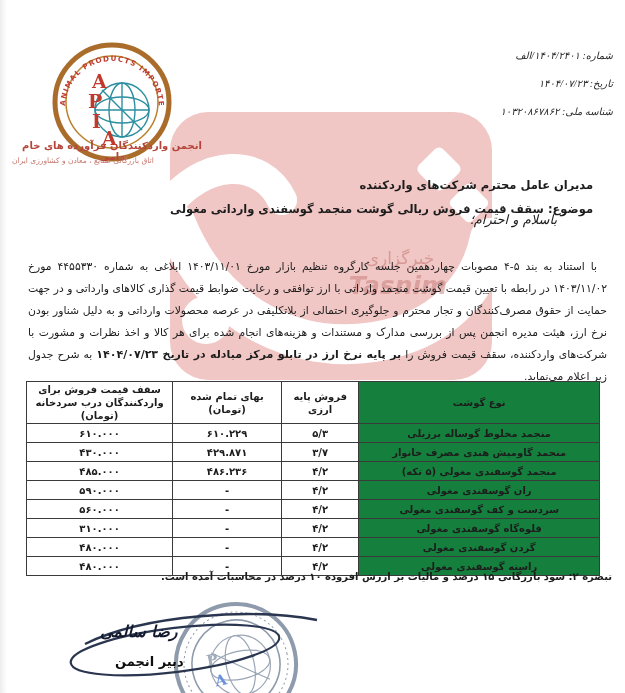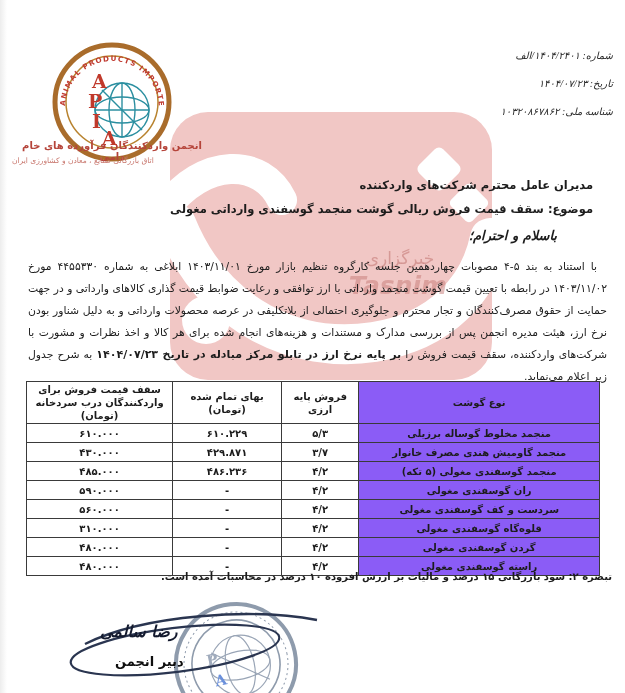--- a/index.html
+++ b/index.html
@@ -21,39 +21,39 @@
     color:#c8766d;font-size:7.5px;direction:rtl;}
   .refs{position:absolute;right:12px;top:50px;direction:rtl;text-align:right;
     font-family:Liberation Serif, serif;font-style:italic;font-size:10px;color:#2a2a2a;}
   .refs div{margin-bottom:17px;}
 
   
   .recipient{position:absolute;right:32px;top:178px;direction:rtl;
     font-size:11.5px;font-weight:bold;}
   .subject{position:absolute;right:32px;top:202px;direction:rtl;
     font-size:11.5px;font-weight:bold;}
-  .salutation{position:absolute;right:68px;top:228px;direction:rtl;
-    font-family:"DejaVu Serif",serif;font-style:italic;font-weight:bold;font-size:13px;}
+  .salutation{position:absolute;right:68px;top:212px;direction:rtl;
+    font-family:"DejaVu Serif",serif;font-style:italic;font-weight:normal;font-size:13px;}
   .paragraph{position:absolute;right:18px;left:28px;top:256px;direction:rtl;
     font-size:10.8px;line-height:22px;text-align:justify;text-indent:10px;}
   .paragraph .b{font-weight:bold;font-size:11px;}
 
   
   table.prices{position:absolute;left:26px;top:381px;width:574px;
     border-collapse:collapse;direction:rtl;table-layout:fixed;}
   table.prices th,table.prices td{
     border:1px solid #3a3a3a;text-align:center;vertical-align:middle;
     font-size:10px;font-weight:bold;padding:1px 2px;}
   table.prices th{height:34px;white-space:pre-line;line-height:13px;}
   table.prices td{height:16px;}
   .col-type{width:42%;}
   .col-base{width:13.5%;}
   .col-cost{width:19%;}
   .col-cap{width:25.5%;}
-  .shaded{background:#8b5cf6;}
+  .shaded{background:#15803d;}
 
   
   .notes{position:absolute;right:13px;top:566px;direction:rtl;text-align:right;
     font-size:10px;font-weight:bold;line-height:22px;}
 
   
   .sig-zone{position:absolute;left:55px;top:596px;width:280px;height:97px;}
   .stamp{position:absolute;left:115px;top:2px;width:132px;height:132px;opacity:.9;}
   .scribble{position:absolute;left:0;top:8px;width:270px;height:80px;}
   .sig-name{position:absolute;left:45px;top:26px;font-family:"DejaVu Serif",serif;

